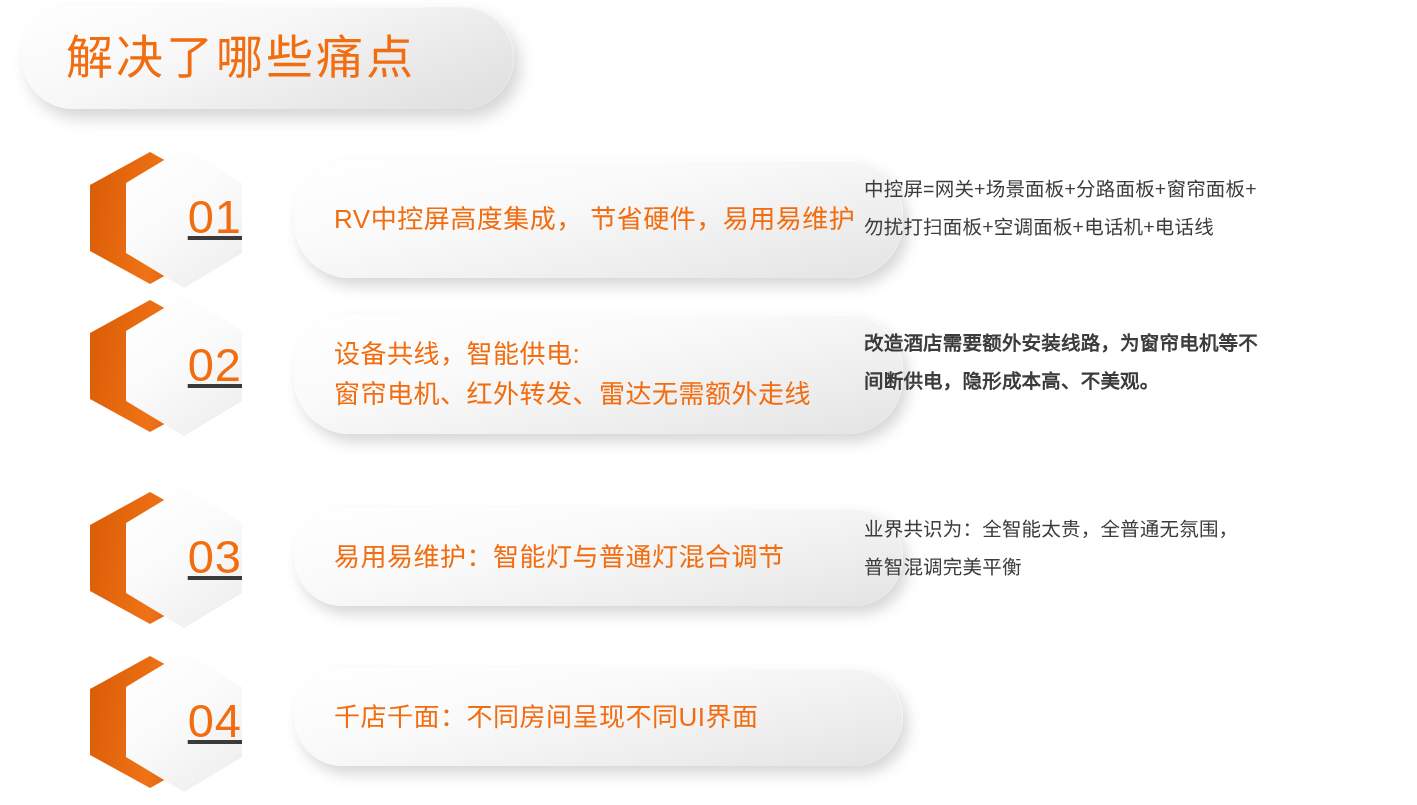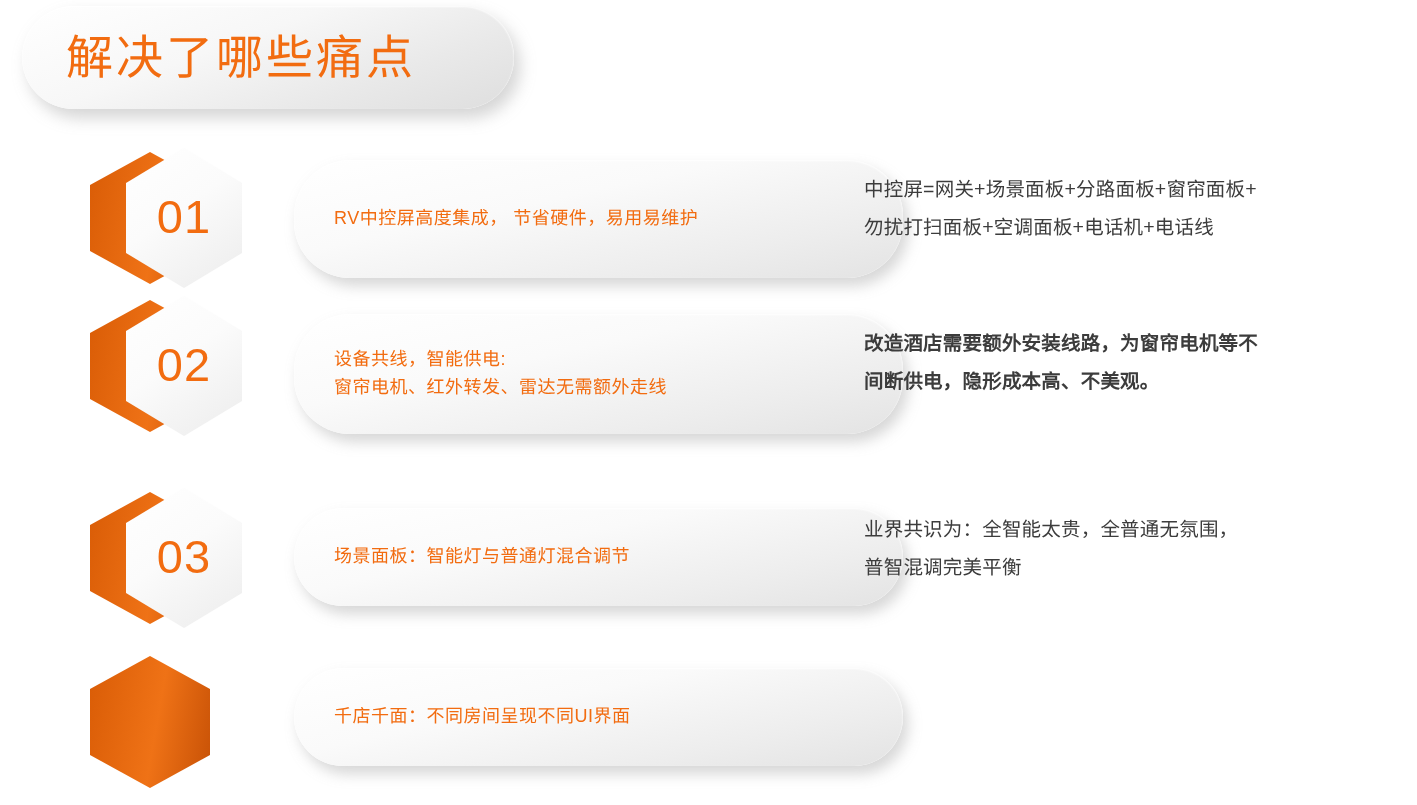--- a/index.html
+++ b/index.html
@@ -74,21 +74,22 @@
     position: absolute;
     left: 36px;
     top: 0;
     width: 116px;
     height: 140px;
     background: linear-gradient(145deg, #ffffff 0%, #fbfbfb 45%, #ececec 100%);
     clip-path: polygon(50% 0%, 100% 25%, 100% 75%, 50% 100%, 0% 75%, 0% 25%);
     filter: drop-shadow(4px 6px 7px rgba(150,150,150,0.45));
     display: flex;
     align-items: center;
-    justify-content: center;
+    justify-content: flex-end;
+    text-decoration: underline;
   }
   .hex-num {
     font-size: 47px;
     color: #f26c10;
     letter-spacing: 1px;
     line-height: 1;
     font-weight: 400;
     transform: translateY(-2px);
   }
 
@@ -101,21 +102,21 @@
     background: linear-gradient(168deg, #ffffff 0%, #fafafa 38%, #ededed 75%, #e3e3e3 100%);
     box-shadow: 5px 8px 14px rgba(150,150,150,0.38),
                 inset 0 1px 2px rgba(255,255,255,0.95);
     display: flex;
     align-items: center;
     box-sizing: border-box;
     padding-left: 40px;
     padding-right: 24px;
   }
   .label-pill .label-text {
-    font-size: 18px;
+    font-size: 26px;
     color: #f26c10;
     line-height: 1.55;
     letter-spacing: 0.5px;
     white-space: pre-line;
   }
   #row-0 .label-pill { top: 12px; height: 118px; }
   #row-1 .label-pill { top: 18px; height: 120px; align-items: center; }
   #row-2 .label-pill { top: 20px; height: 98px; }
   #row-3 .label-pill { top: 16px; height: 98px; }
 
@@ -172,27 +173,30 @@
 </div>
 
 <div class="row" id="row-2">
   <div class="hex-wrap">
     <div class="hex-back"></div>
     <div class="hex-front">
       <span class="hex-num">03</span>
     </div>
   </div>
   <div class="label-pill">
-    <span class="label-text">场景面板：智能灯与普通灯混合调节</span>
+    <span class="label-text">易用易维护：智能灯与普通灯混合调节</span>
   </div>
   <div class="note">业界共识为：全智能太贵，全普通无氛围，
 普智混调完美平衡</div>
 </div>
 
 <div class="row" id="row-3">
   <div class="hex-wrap">
     <div class="hex-back"></div>
+    <div class="hex-front">
+      <span class="hex-num">04</span>
+    </div>
   </div>
   <div class="label-pill">
     <span class="label-text">千店千面：不同房间呈现不同UI界面</span>
   </div>
   <div class="note"></div>
 </div>
 
 </body></html>

